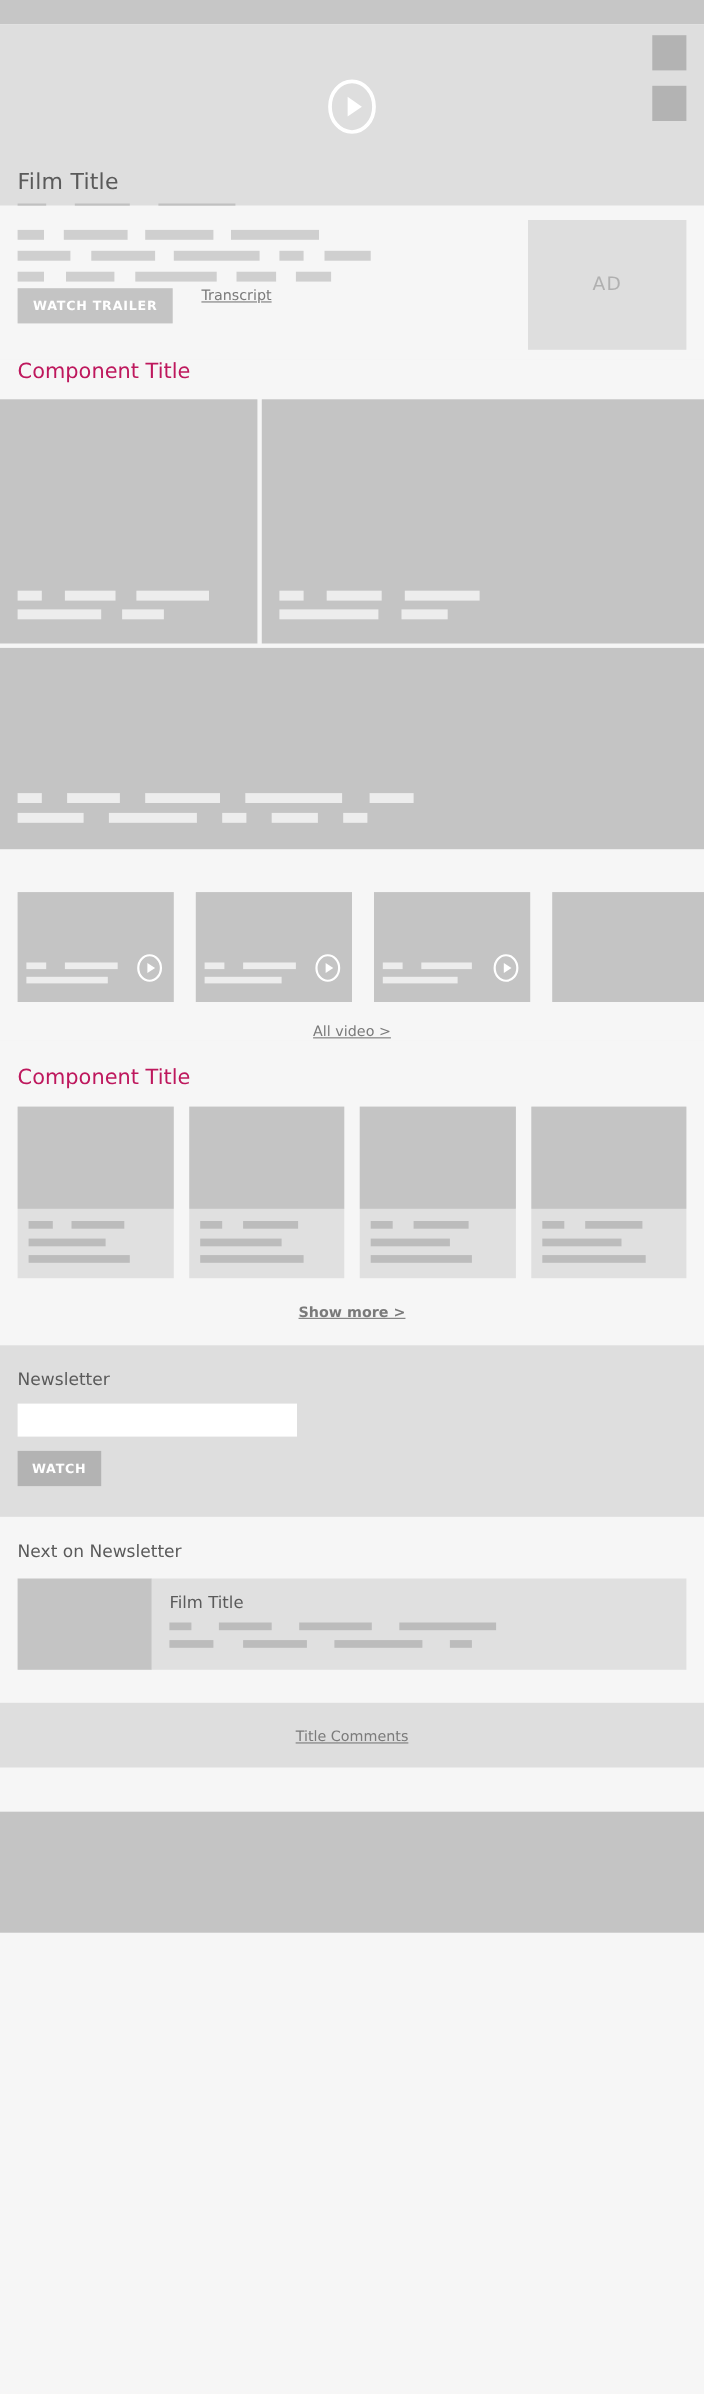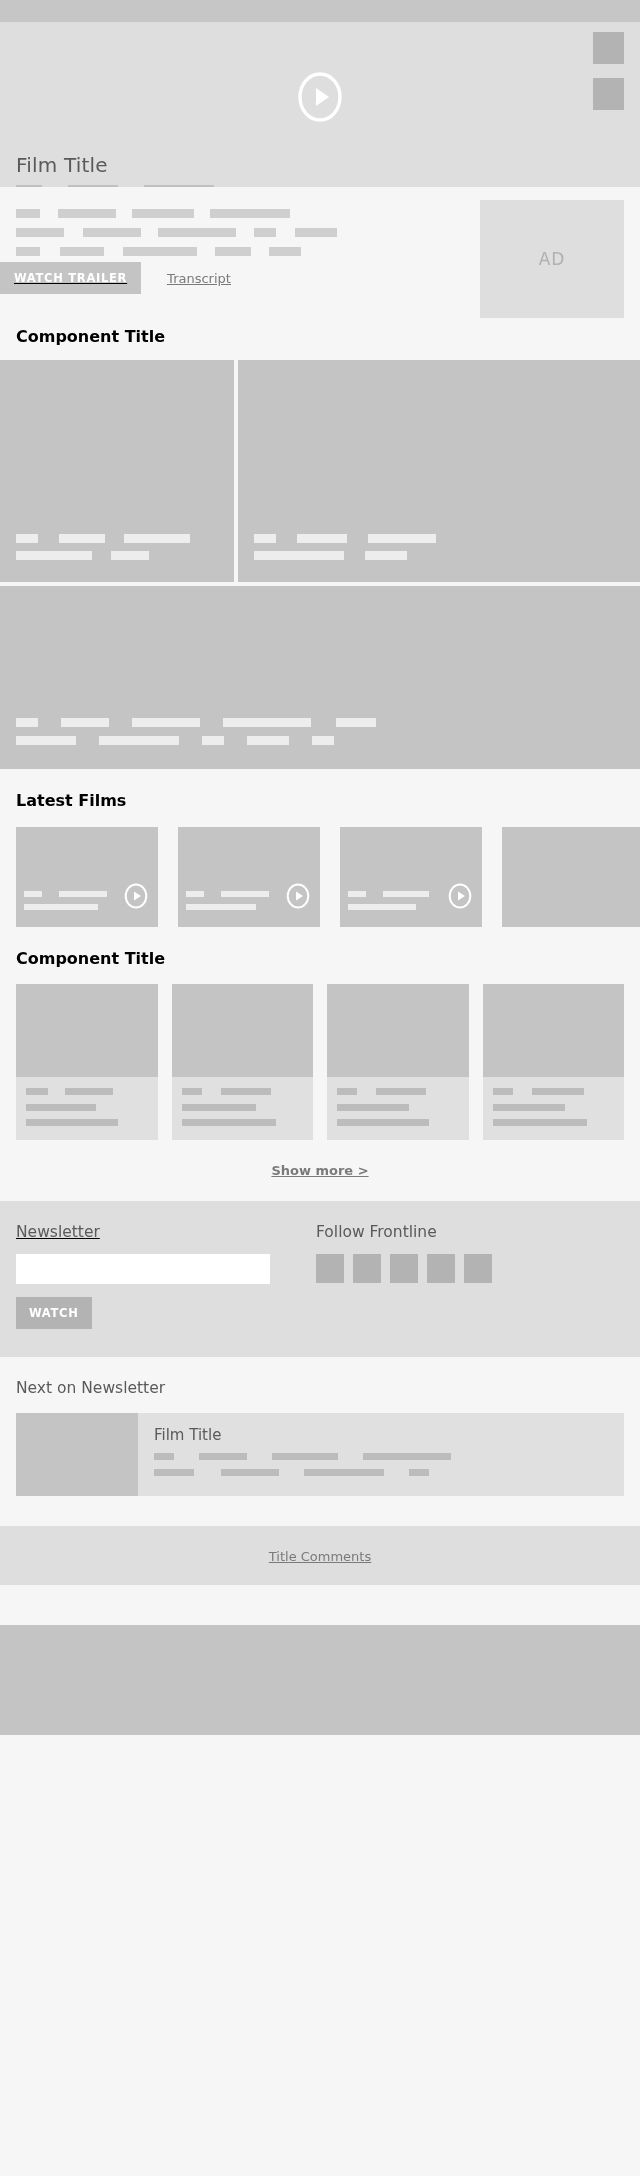--- a/index.html
+++ b/index.html
@@ -73,26 +73,24 @@
     background: #f6f6f6;
     position: relative;
     padding: 22px 16px 0 16px;
     height: 140px;
   }
   .intro-text { width: 300px; }
   .intro-text .bar-row { margin-bottom: 10px; }
   .intro-text .bar { height: 9px; }
   .cta-row {
     position: absolute;
-    left: 0;
+    left: 16px;
     top: 75px;
     display: flex;
-    align-items: center;
     gap: 26px;
-    text-decoration: underline;
   }
   .btn-watch {
     background: #c4c4c4;
     color: #ffffff;
     font-size: 11.5px;
     font-weight: 700;
     letter-spacing: .7px;
     padding: 9px 14px;
     border: none;
     cursor: pointer;
@@ -114,23 +112,23 @@
     display: flex;
     align-items: center;
     justify-content: center;
     color: #b0b0b0;
     font-size: 17px;
     letter-spacing: 1px;
   }
 
   
   .section-title {
-    font-size: 16px;
-    color: #000000;
-    font-weight: 700;
+    font-size: 19px;
+    color: #be185d;
+    font-weight: 400;
     padding: 0 16px;
   }
 
   
   .strip2 {
     display: flex;
     gap: 4px;
     margin-top: 14px;
   }
   .card-big {
@@ -225,21 +223,21 @@
   .footer-links .sep { padding: 0 6px; color: #b5b5b5; }
 
   
   .newsletter {
     background: #dedede;
     margin-top: 22px;
     padding: 22px 16px 28px 16px;
     display: flex;
     gap: 30px;
   }
-  .nl-left { width: 270px; text-decoration: underline; }
+  .nl-left { width: 270px; }
   .nl-heading, .follow-heading {
     font-size: 15.5px;
     color: #5a5a5a;
     font-weight: 400;
     margin-bottom: 13px;
   }
   .nl-input {
     width: 254px;
     height: 30px;
     background: #ffffff;
@@ -398,21 +396,20 @@
         <span class="bar bar-light" style="width:80px"></span><span style="display:inline-block;width:18px"></span>
         <span class="bar bar-light" style="width:22px"></span><span style="display:inline-block;width:18px"></span>
         <span class="bar bar-light" style="width:42px"></span><span style="display:inline-block;width:18px"></span>
         <span class="bar bar-light" style="width:22px"></span>
       </div>
     </div>
   </div>
 </div>
 
 <div class="latest">
-  <div class="section-title">Latest Films</div>
 
   <div class="carousel">
     <div class="vcard">
       <div class="vcard-lines">
         <div class="bar-row">
           <span class="bar bar-light" style="width:18px"></span><span style="display:inline-block;width:12px"></span>
           <span class="bar bar-light" style="width:48px"></span>
         </div>
         <div class="bar-row"><span class="bar bar-light" style="width:74px"></span></div>
       </div>
@@ -446,20 +443,23 @@
       </div>
       <svg class="vcard-play" viewBox="0 0 24 26">
         <ellipse cx="12" cy="13" rx="10.3" ry="11.6" fill="none" stroke="#ffffff" stroke-width="2"></ellipse>
         <path d="M10 8.5 L17 13 L10 17.5 Z" fill="#ffffff"></path>
       </svg>
     </div>
 
     <div class="vcard"></div>
   </div>
 
+  <div class="center-link">
+    <span class="link">All video  &gt;</span>
+  </div>
 </div>
 
 <div style="background:#f6f6f6;padding-top:22px;">
   <div class="section-title">Component Title</div>
 
   <div class="grid4">
     <div class="gcard">
       <div class="gcard-img"></div>
       <div class="gcard-body">
         <div class="bar-row">
@@ -514,30 +514,20 @@
 
 </div>
 
 <div class="newsletter">
   <div class="nl-left">
     <div class="nl-heading">Newsletter</div>
     <input class="nl-input" type="text" placeholder="" style="">
     <button class="btn-signup">WATCH</button>
   </div>
 
-  <div class="nl-right">
-    <div class="follow-heading">Follow Frontline</div>
-    <div class="social-row">
-      <div class="social-icon"></div>
-      <div class="social-icon"></div>
-      <div class="social-icon"></div>
-      <div class="social-icon"></div>
-      <div class="social-icon"></div>
-    </div>
-  </div>
 </div>
 
 <div class="next-section">
   <div style="font-size:15.5px;color:#5a5a5a;">Next on Newsletter</div>
 
   <div class="next-card">
     <div class="next-thumb"></div>
     <div class="next-body">
       <div class="next-title">Film Title</div>
       <div class="bar-row">

